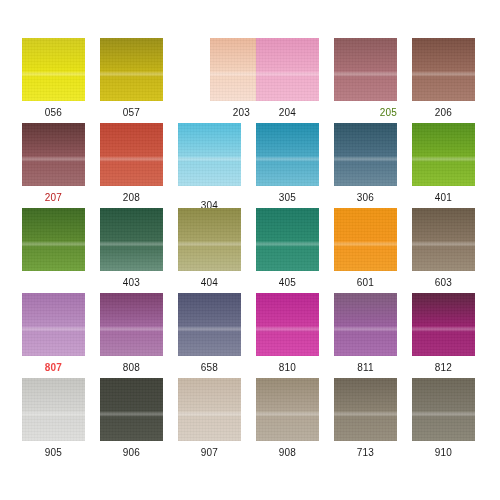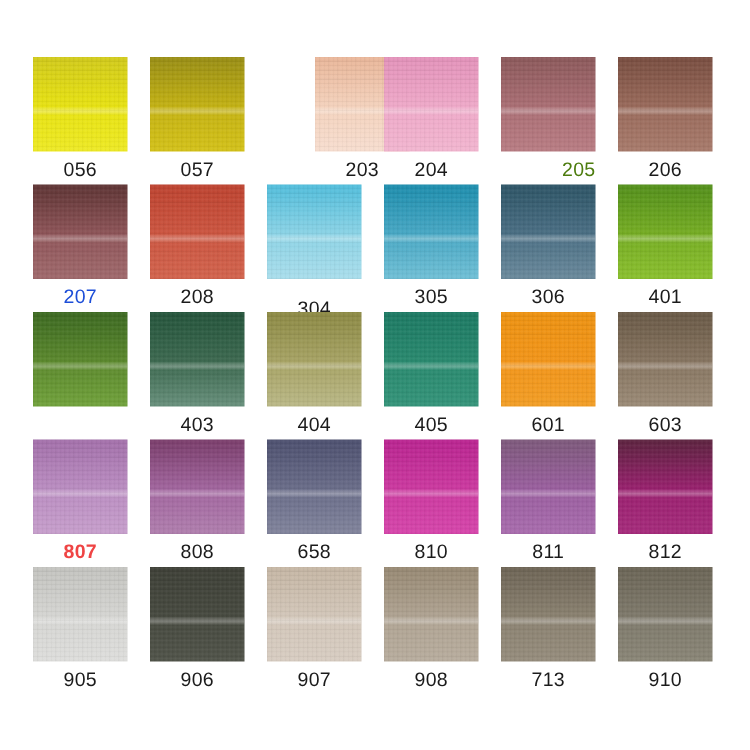--- a/index.html
+++ b/index.html
@@ -42,21 +42,21 @@
     position: absolute;
     left: 0; right: 0;
     top: 52%;
     height: 10%;
     background: linear-gradient(180deg, rgba(255,255,255,0.0), rgba(255,255,255,0.30), rgba(255,255,255,0.0));
     pointer-events: none;
   }
   .swatch-label {
     width: 63px;
     text-align: center;
-    font-size: 13px;
+    font-size: 10px;
     color: #1b1b1b;
     letter-spacing: 0.2px;
     margin-top: 4px;
     line-height: 16px;
     font-family: "Liberation Sans", sans-serif;
   }
 </style>
 </head>
 <body>
 
@@ -101,21 +101,21 @@
         <div class="wash"></div>
         <div class="grain"></div>
       </div>
       <div class="swatch-label" style="color: rgb(27, 27, 27);">206</div>
     </div>
     <div class="swatch-cell" style="left: 22px; top: 123px;">
       <div class="swatch" style="background: linear-gradient(rgb(95, 53, 53) 0%, rgb(144, 86, 90) 55%, rgb(160, 106, 109) 100%);">
         <div class="wash"></div>
         <div class="grain"></div>
       </div>
-      <div class="swatch-label" style="color: #1d4ed8;">207</div>
+      <div class="swatch-label" style="color: #b91c1c;">207</div>
     </div>
     <div class="swatch-cell" style="left: 100px; top: 123px;">
       <div class="swatch" style="background: linear-gradient(rgb(190, 68, 49) 0%, rgb(204, 86, 65) 55%, rgb(210, 100, 78) 100%);">
         <div class="wash"></div>
         <div class="grain"></div>
       </div>
       <div class="swatch-label" style="color: rgb(27, 27, 27);">208</div>
     </div>
     <div class="swatch-cell" style="left: 178px; top: 123px;">
       <div class="swatch" style="background: linear-gradient(rgb(82, 190, 220) 0%, rgb(142, 212, 230) 55%, rgb(170, 222, 236) 100%);">

